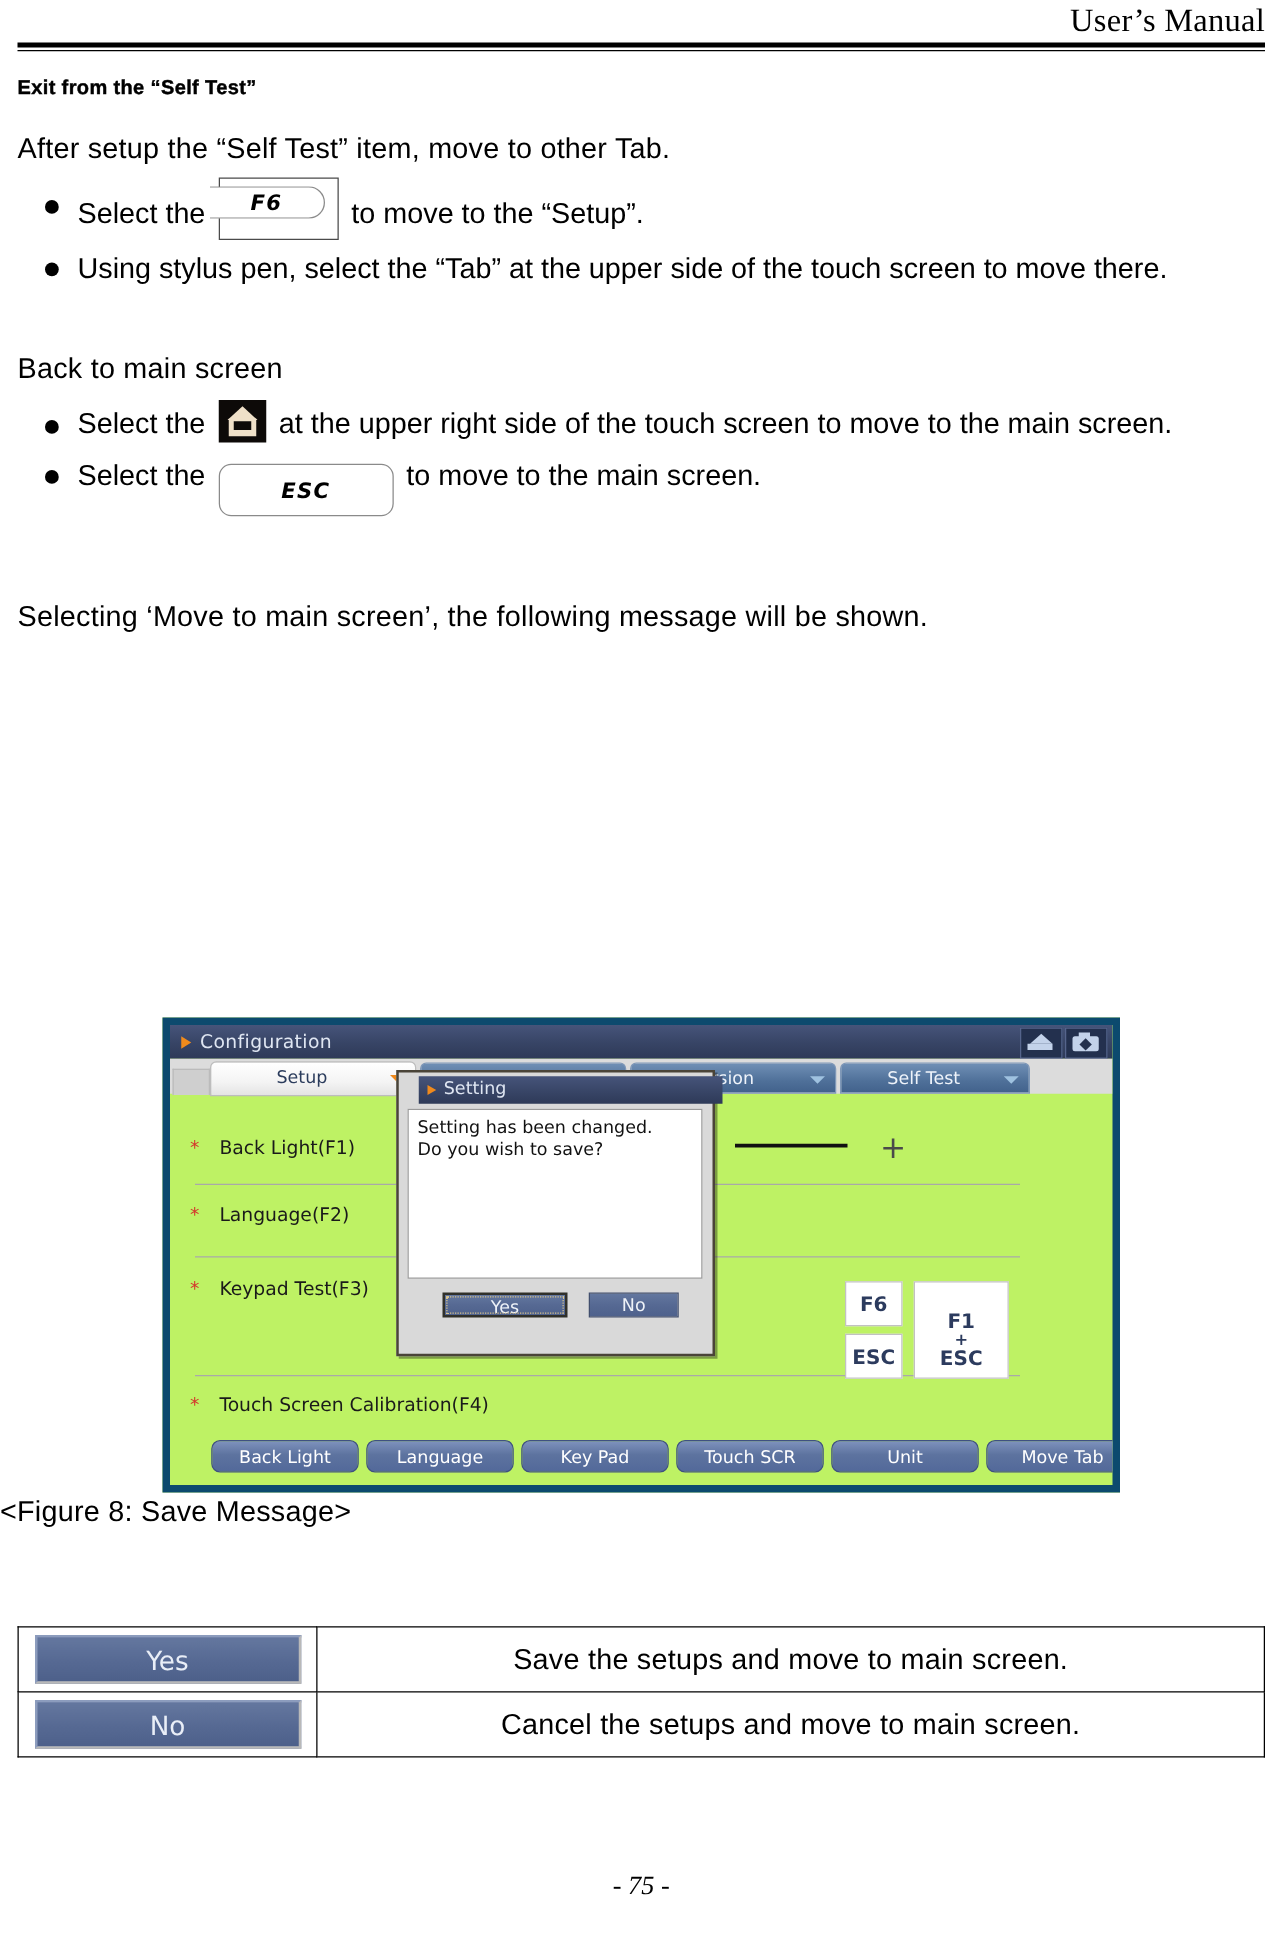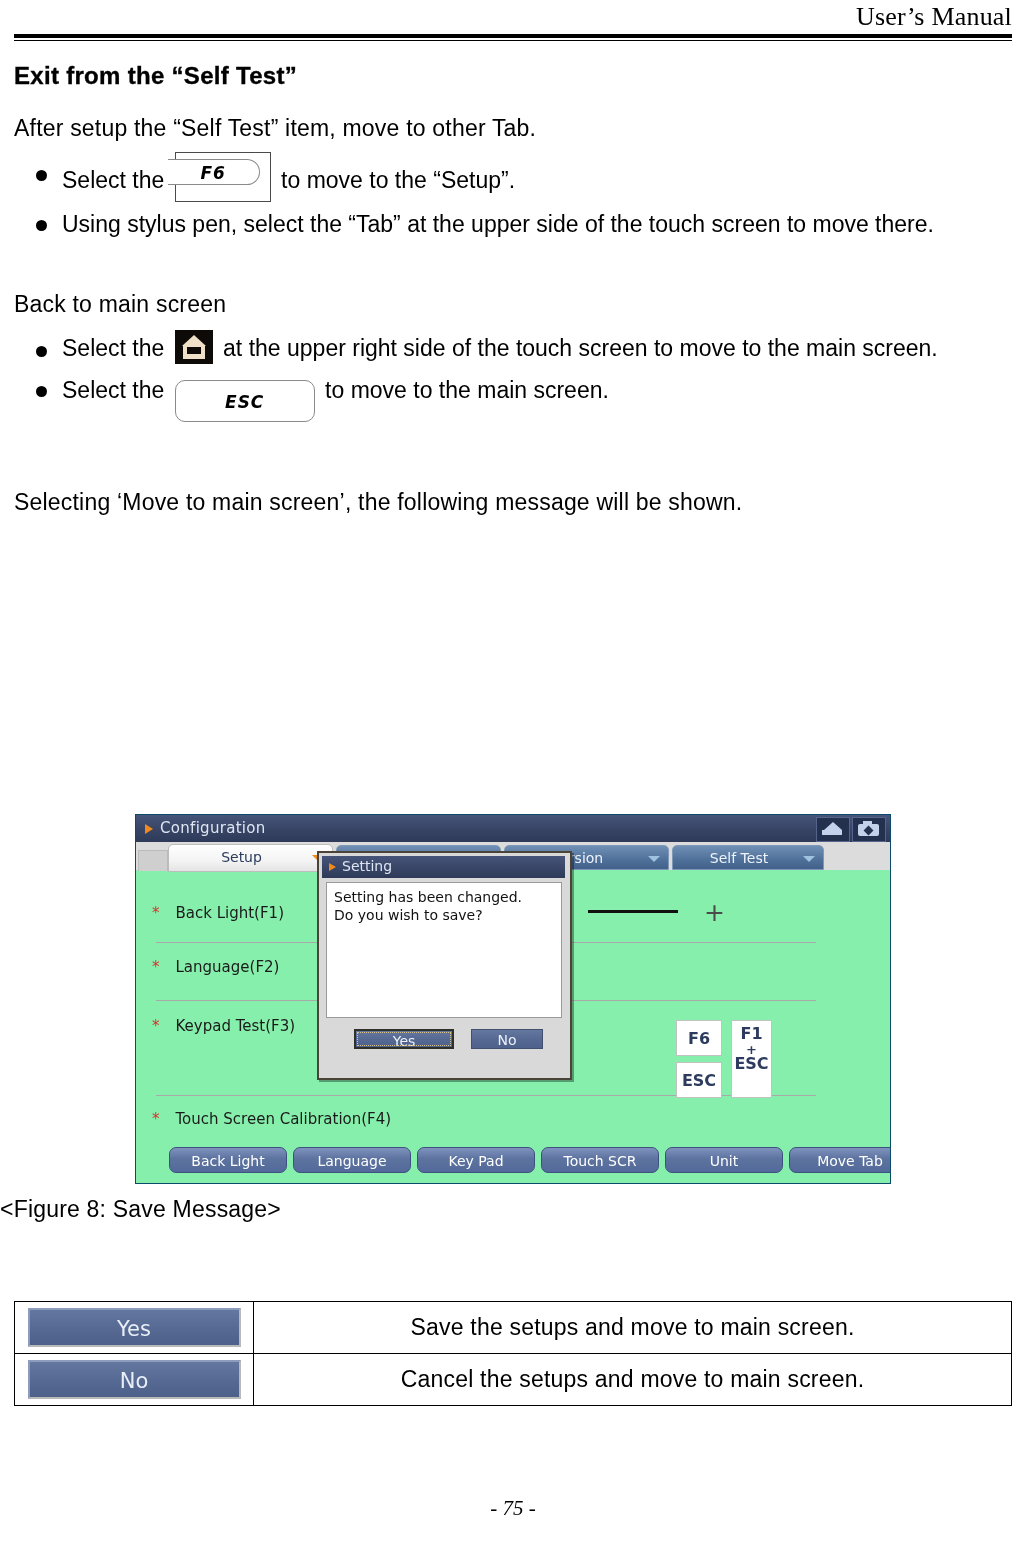--- a/index.html
+++ b/index.html
@@ -43,21 +43,21 @@
   
   .content {
     position: absolute;
     left: 14px;
     top: 62px;
     width: 1000px;
   }
 
   h1.section-heading {
     font-family: "Liberation Sans", sans-serif;
-    font-size: 24px;
+    font-size: 16px;
     font-weight: bold;
     margin: 0 0 16px 0;
     letter-spacing: 0.3px;
     -webkit-text-stroke: 0.35px #000;
   }
 
   p.para {
     font-size: 23px;
     line-height: 44px;
     margin: 0 0 2px 0;
@@ -186,22 +186,22 @@
     position: absolute;
     left: 0;
     top: 814px;
     width: 1026px;
     text-align: center;
   }
   .device {
     display: inline-block;
     width: 754px;
     height: 368px;
-    background: #86efac;
-    border: 1px solid #0c4a6e;
+    background: #bef264;
+    border: 6px solid #0c4a6e;
     position: relative;
     text-align: left;
     font-family: "DejaVu Sans", sans-serif;
     overflow: hidden;
   }
 
   
   .dev-titlebar {
     position: absolute;
     left: 0; top: 0;
@@ -378,21 +378,21 @@
     top: 36px;
     width: 251px;
     height: 225px;
     background: #d9d9d9;
     border: 2px solid #4a4438;
     box-shadow: 2px 2px 0 rgba(0,0,0,.35);
     z-index: 10;
   }
   .dlg-title {
     position: absolute;
-    left: 3px; top: 3px;
+    left: 16px; top: 3px;
     width: 243px; height: 22px;
     background: linear-gradient(180deg,#46547a 0%, #374465 60%, #2e3a58 100%);
     color: #dfe6f2;
   }
   .dlg-title .tri {
     position: absolute; left: 7px; top: 7px;
     width: 0; height: 0;
     border-top: 4px solid transparent;
     border-bottom: 4px solid transparent;
     border-left: 7px solid #f08a1c;
@@ -605,21 +605,21 @@
 
       <div class="setup-row" style="top:240px;">
         <span class="star">*</span><span>Touch Screen Calibration(F4)</span>
       </div>
 
       <div class="slider-track" style="left:452px; top:40px; width:90px;"></div>
       <span class="plus-sign" style="left:568px; top:30px;">+</span>
 
       <div class="keyhint" style="left:540px; top:150px; width:46px; height:36px; line-height:36px;">F6</div>
       <div class="keyhint" style="left:540px; top:192px; width:46px; height:36px; line-height:36px;">ESC</div>
-      <div class="keyhint" style="left:595px; top:150px; width:41px; height:78px; line-height:1.05; padding-top:5px;">
+      <div class="keyhint" style="left:595px; top:150px; width:76px; height:78px; line-height:1.05; padding-top:23px;">
         <div>F1</div>
         <div style="font-size:13px;">+</div>
         <div>ESC</div>
       </div>
     </div>
 
     
     <div class="dev-btnbar">
       <div class="fnbtn" style="left:6px;   width:118px;">Back Light</div>
       <div class="fnbtn" style="left:130px; width:118px;text-align:center;">Language</div>

